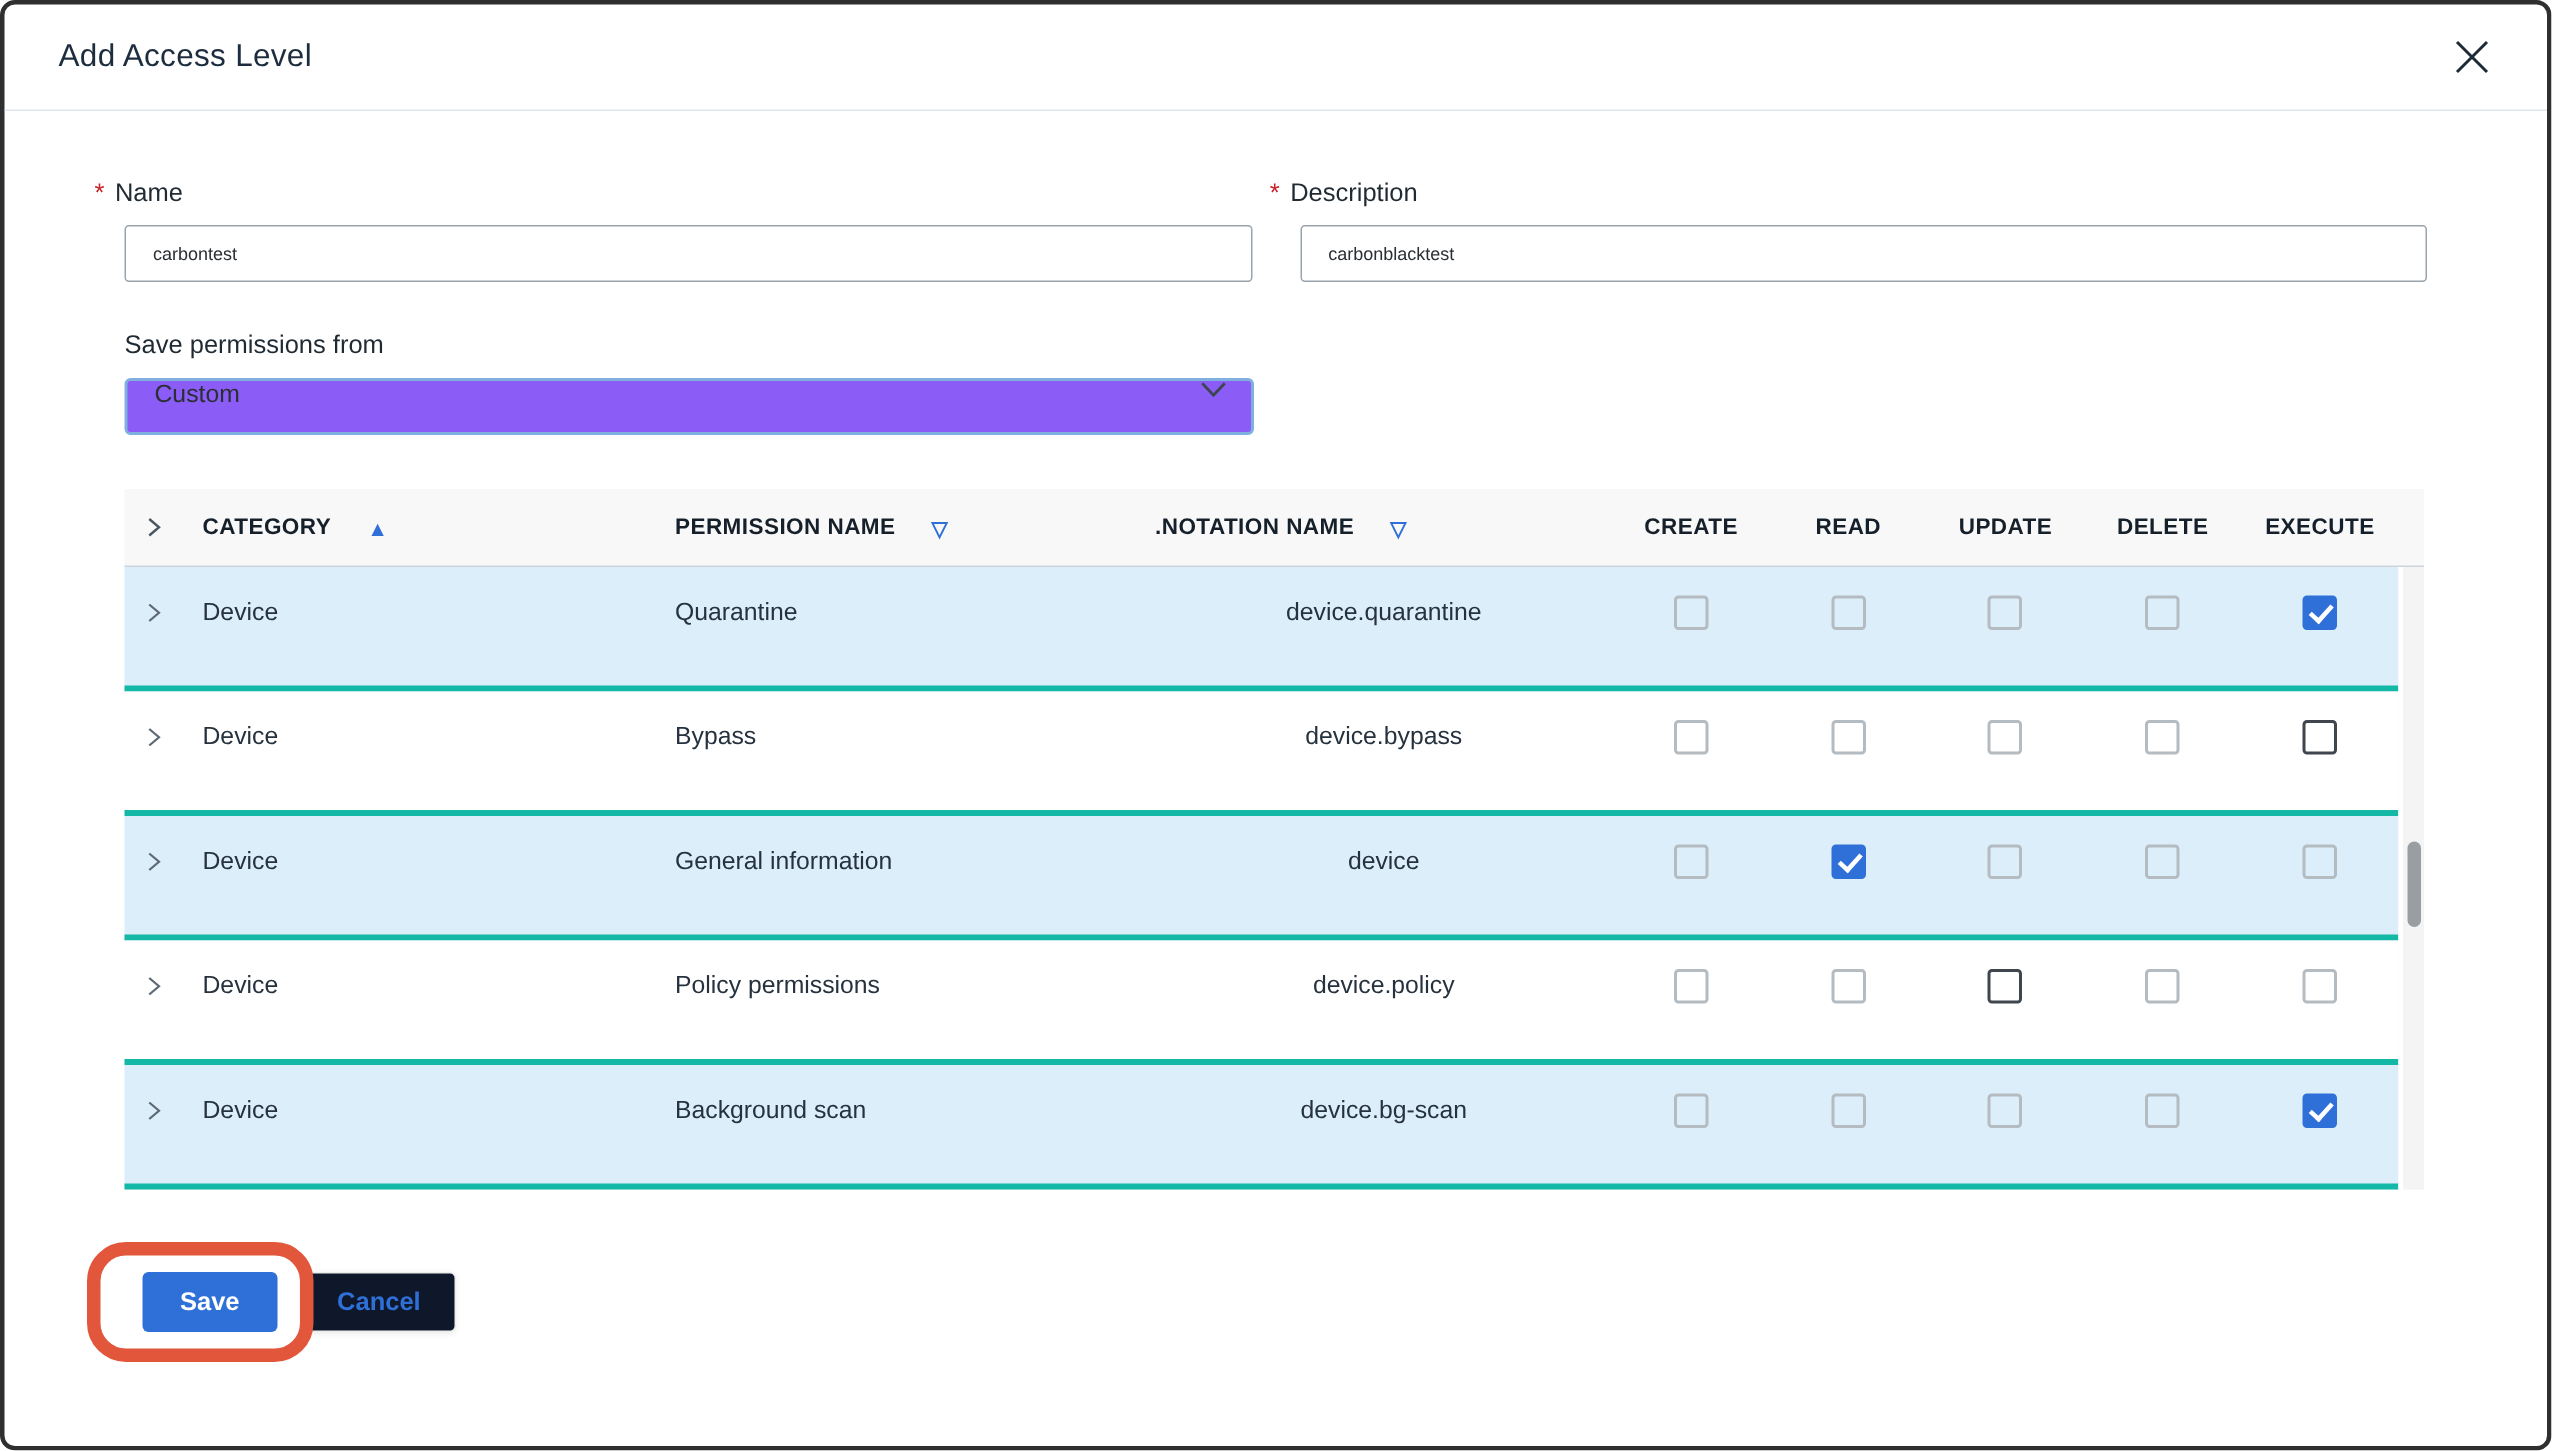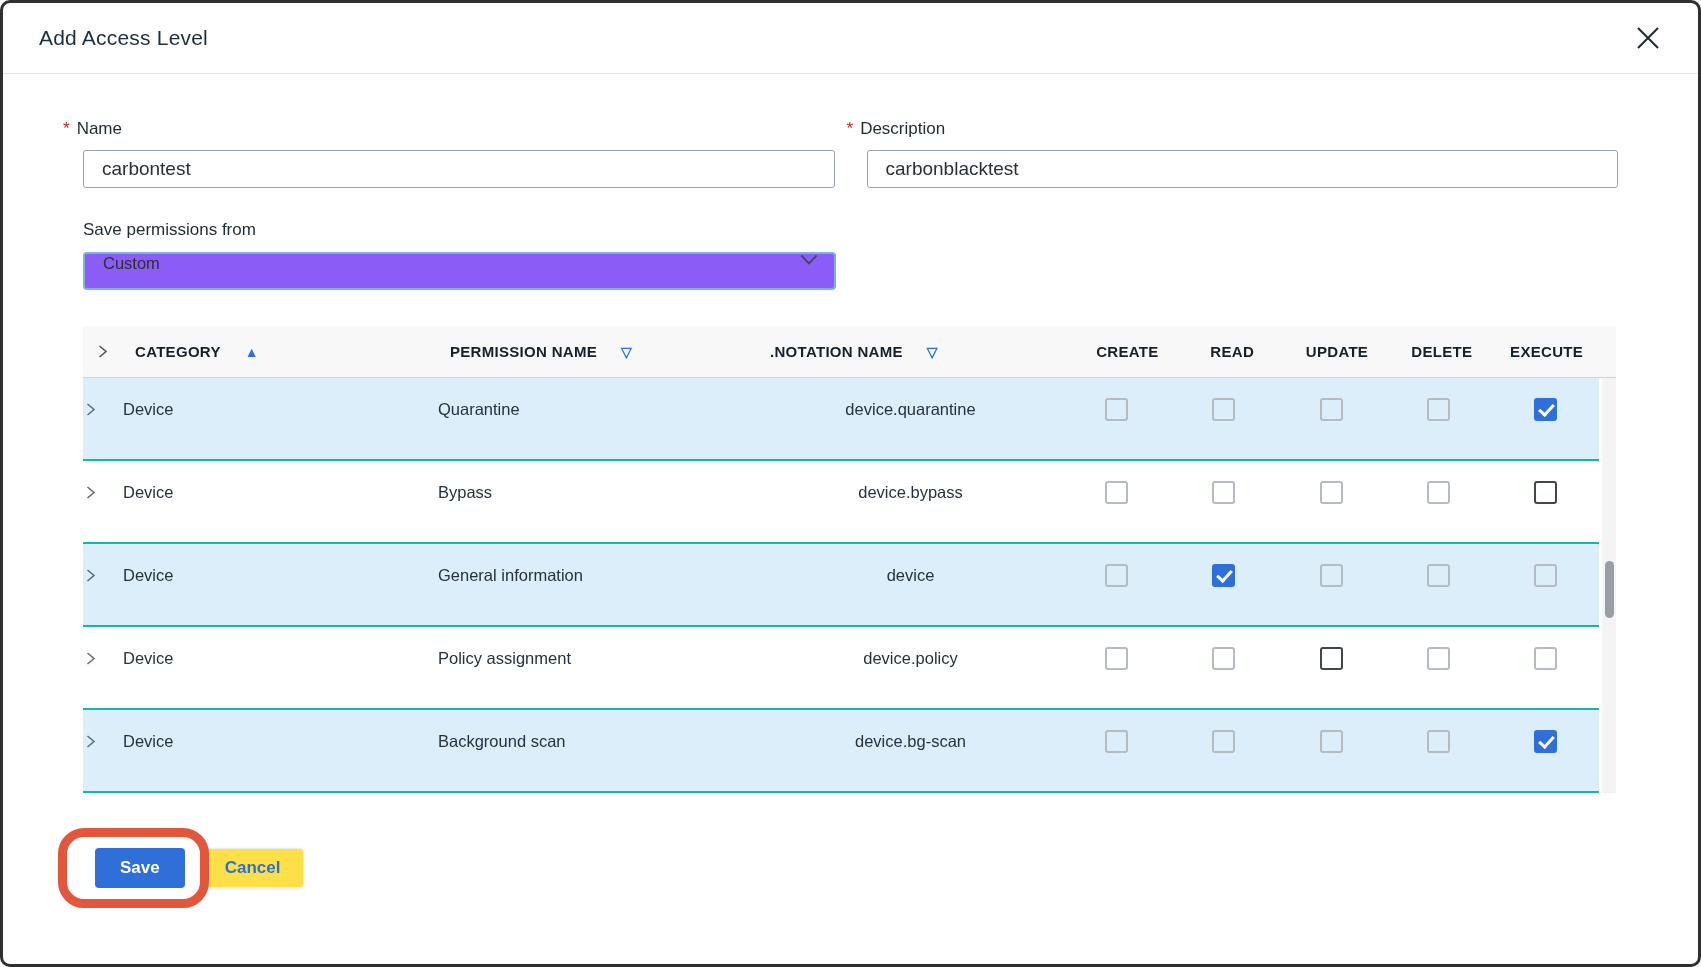--- a/index.html
+++ b/index.html
@@ -21,21 +21,21 @@
   .close-btn { width:32px; height:32px; display:flex; align-items:center; justify-content:center; cursor:pointer; background:none; border:none; }
 
   
   .content { padding:0 80px; }
   .form-grid { display:flex; gap:32px; margin-top:45px; }
   .field { width:753px; }
   .field-label { display:flex; align-items:baseline; margin-left:-20px; font-size:17px; color:#1f2a33; }
   .req { color:var(--required_red,#ca2026); margin-right:7px; font-size:17px; }
   .text-input {
     margin-top:11px; width:100%; height:38px; border:1px solid #98a3ac; border-radius:3px;
-    padding:0 18px; font-size:19px; color:#2a2f34; background:#fff;
+    padding:0 18px; font-size:12px; color:#2a2f34; background:#fff;
     font-family:"Liberation Sans", sans-serif;
   }
 
   .copy-row { margin-top:32px; }
   .copy-label { font-size:17px; color:#1f2a33; }
   .select-box {
     margin-top:12px; width:753px; height:38px; border:2px solid var(--select_border,#7fb0e0);
     border-radius:4px; background:#8b5cf6; display:flex; padding:0 16px 0 18px;
     font-size:16.5px; color:#2a2f34; cursor:pointer;
   }
@@ -53,22 +53,22 @@
   .tbody-flex { display:flex; }
   .tbody { flex:1; }
 
   .c-expand { width:40px; display:flex; align-items:center; }
   .c-cat { width:315px; }
   .c-perm { width:320px; }
   .c-not { width:305px;text-align:center; }
   .c-chk { flex:1; display:flex; justify-content:center; }
 
   .prow {
-    display:flex; align-items:center; height:83px; padding-left:0; padding-bottom:18px;
-    border-bottom:2px solid #14b8a6; background:#fff;
+    display:flex; align-items:center; height:83px; padding-left:12px; padding-bottom:18px;
+    border-bottom:4px solid #14b8a6; background:#fff;
   }
   .prow.highlight { background:var(--row_highlight,#ddeefb); }
   .cell-text { font-size:16.5px; color:#26323e; }
 
   .cb { width:23px; height:23px; border:2px solid #b4bcc2; border-radius:3px; background:transparent; position:relative; cursor:pointer; }
   .cb.focused { border-color:#3f464d; }
   .cb.checked { background:var(--checkbox_blue,#2f70d8); border-color:var(--checkbox_blue,#2f70d8); }
   .cb.checked::after {
     content:''; position:absolute; left:6px; top:1px; width:6px; height:12px;
     border:solid #fff; border-width:0 3px 3px 0; transform:rotate(42deg);
@@ -79,21 +79,21 @@
   .sb-thumb { position:absolute; left:3px; top:183px; width:9px; height:57px; border-radius:5px; background:#999ea3; cursor:grab; }
 
   
   .footer { position:relative; margin:55px 0 0 92px; display:flex; gap:16px; align-items:center; }
   .btn-save {
     height:40px; padding:0 25px; background:var(--accent,#2f70d8); color:#fff;
     font-size:17px; font-weight:700; border:none; border-radius:4px; cursor:pointer;
     font-family:"Liberation Sans", sans-serif;
   }
   .btn-cancel {
-    height:40px; padding:0 23px; background:#fde047; color:var(--accent,#2f70d8);
+    height:40px; padding:0 23px; background:#0f172a; color:var(--accent,#2f70d8);
     font-size:17px; font-weight:700; border:1px solid #ededed; border-radius:4px; cursor:pointer;
     box-shadow:0 1px 4px rgba(0,0,0,.08);
     font-family:"Liberation Sans", sans-serif;
   }
   .annotation {
     position:absolute; left:-37px; top:-20px; width:151px; height:80px;
     border:9px solid var(--annotation_red,#e2573c); border-radius:26px; pointer-events:none;
   }
 
   .chev-icon { display:block; }
@@ -277,21 +277,21 @@
 
   <div class="prow">
     <div class="c-expand">
       <span>
         <svg class="chev-icon" width="15" height="15" viewBox="0 0 15 15">
           <path d="M4.5 2 L11 7.5 L4.5 13" stroke="#5d6a75" stroke-width="1.5" fill="none"></path>
         </svg>
       </span>
     </div>
     <div class="c-cat"><span class="cell-text">Device</span></div>
-    <div class="c-perm"><span class="cell-text">Policy assignment</span></div>
+    <div class="c-perm"><span class="cell-text">Policy permissions</span></div>
     <div class="c-not"><span class="cell-text">device.policy</span></div>
     <div class="c-chk">
                 <span class="cb unchecked"></span>
               </div>
     <div class="c-chk">
                 <span class="cb unchecked"></span>
               </div>
     <div class="c-chk">
                 <span class="cb focused"></span>
               </div>

